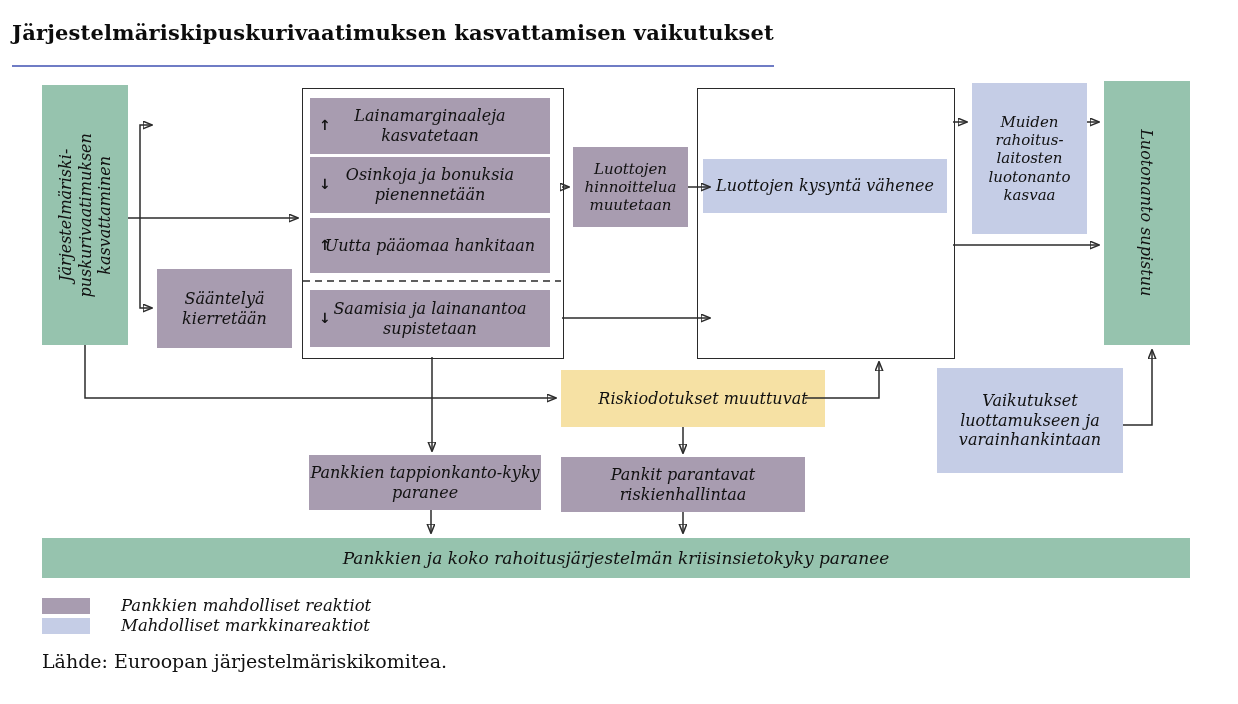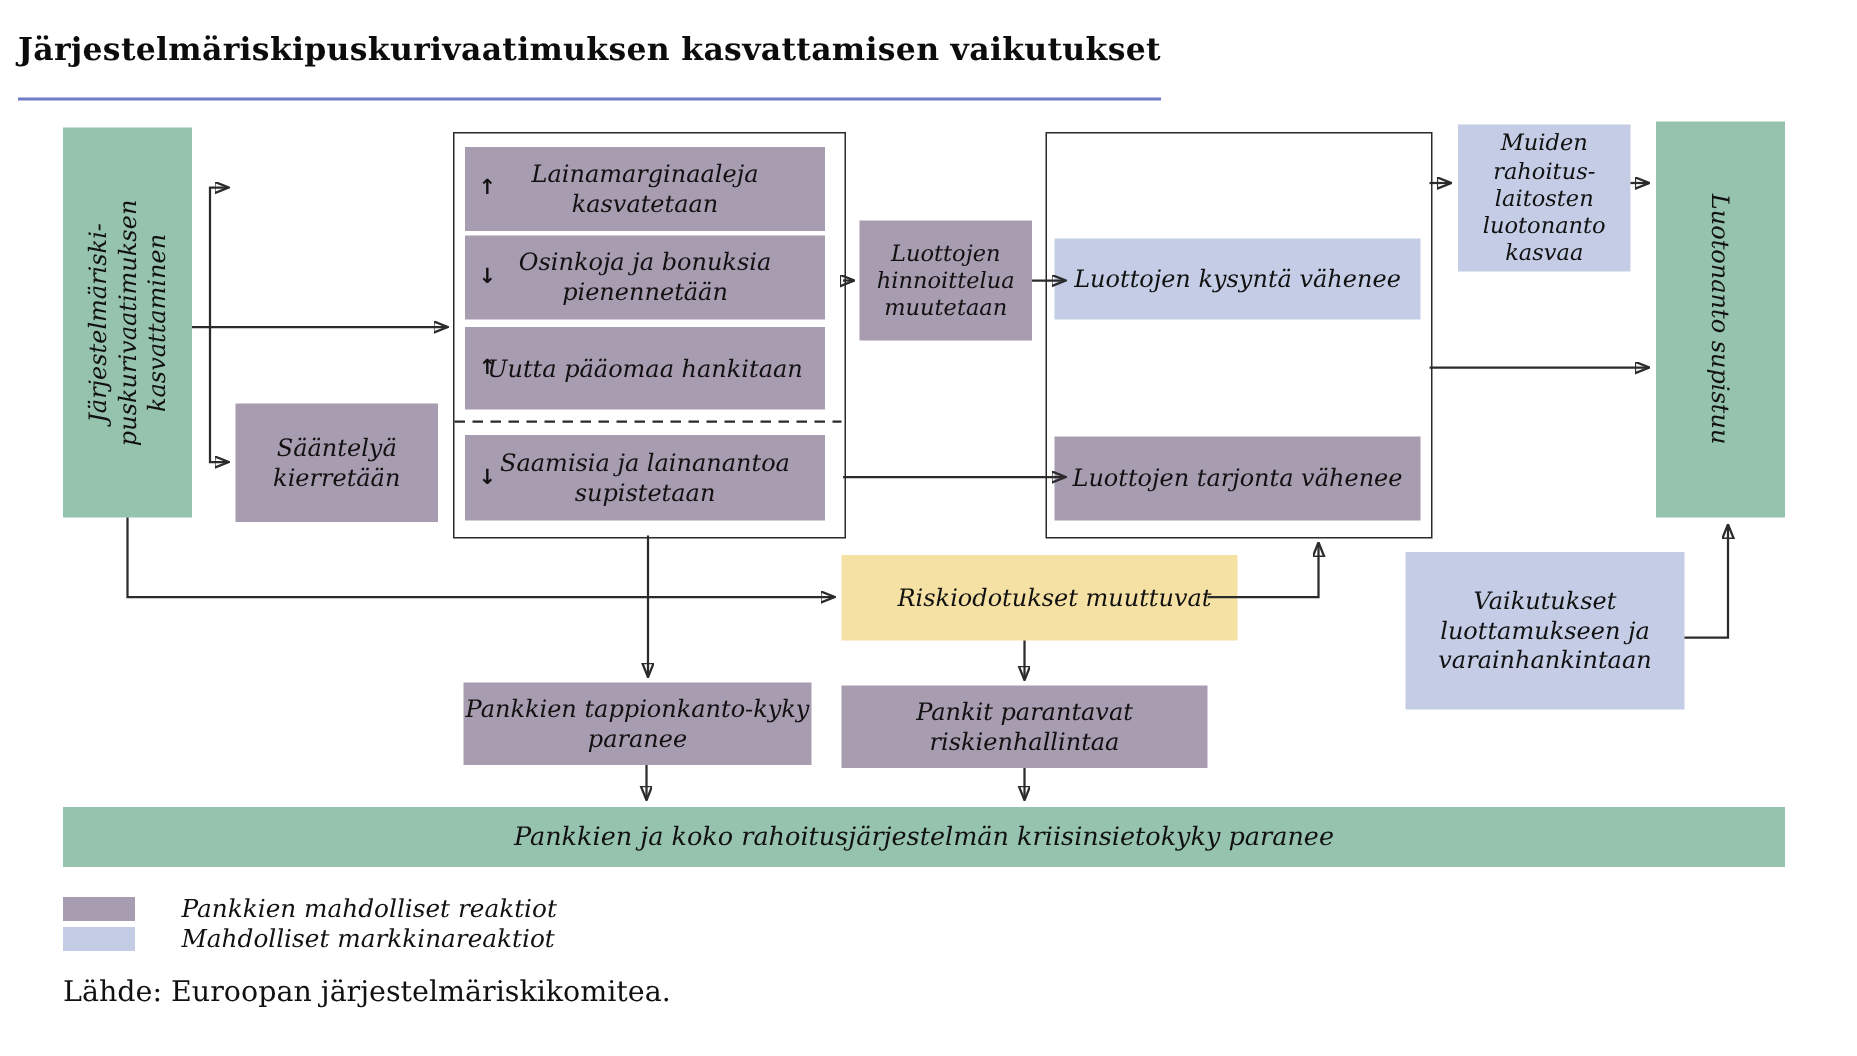--- a/index.html
+++ b/index.html
@@ -69,25 +69,22 @@
   </div>
 
   <div class="box purple narrow" style="left:573px;top:147px;width:115px;height:80px;">
     <span>Luottojen hinnoittelua muutetaan</span>
   </div>
 
   <div class="group" style="left:697px;top:88px;width:256px;height:269px;"></div>
   <div class="box blue" style="left:703px;top:159px;width:244px;height:54px;">
     <span>Luottojen kysyntä vähenee</span>
   </div>
-  <div class="box purple" style="left:703px;top:291px;width:244px;height:56px;">
-    <span>Luottojen tarjonta vähenee</span>
-  </div>
 
-  <div class="box blue narrow" style="left:972px;top:83px;width:115px;height:98px;">
+  <div class="box blue narrow" style="left:972px;top:83px;width:115px;height:151px;">
     <span>Muiden rahoitus-laitosten luotonanto kasvaa</span>
   </div>
 
   <div class="box green" style="left:1104px;top:81px;width:86px;height:264px;">
     <div class="rot-cw">Luotonanto supistuu</div>
   </div>
 
   <div class="box yellow" style="left:561px;top:370px;width:244px;height:57px;padding-left:20px;">
     <span>Riskiodotukset muuttuvat</span>
   </div>

